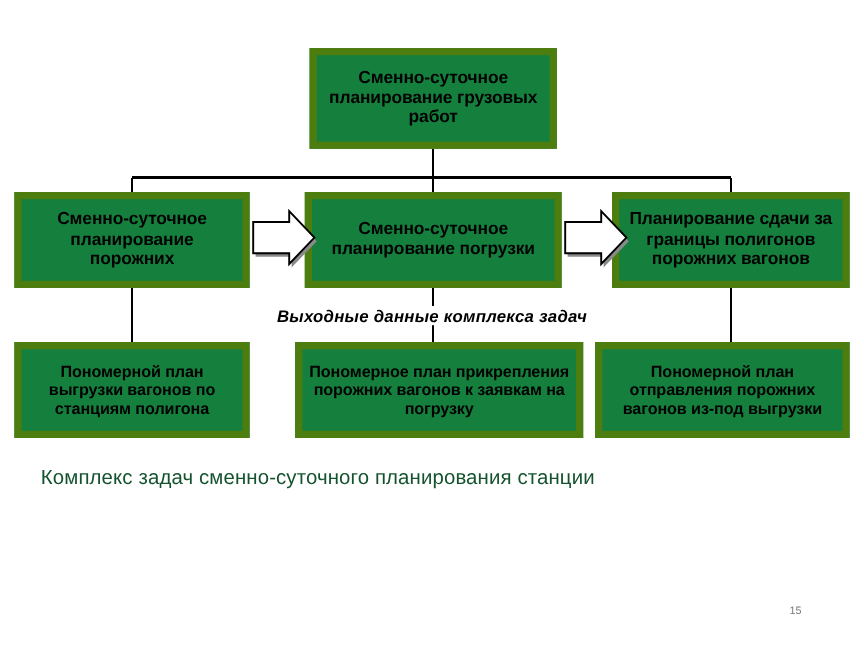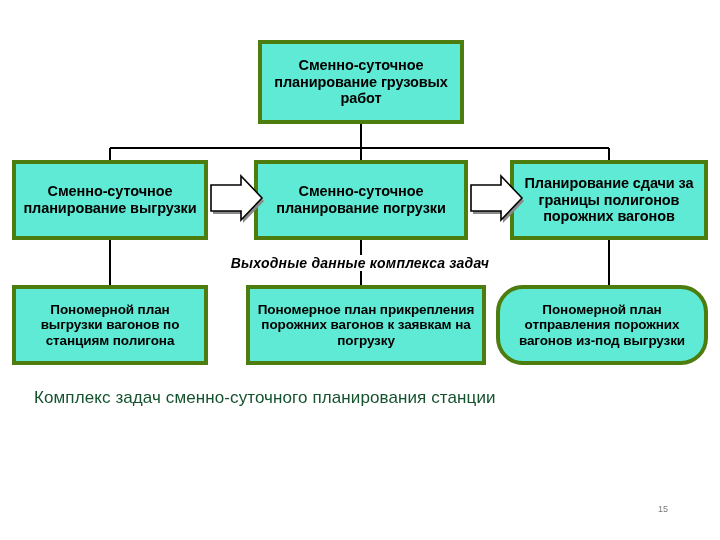--- a/index.html
+++ b/index.html
@@ -24,22 +24,22 @@
   }
   #diagram {
     position: absolute;
     left: 0; top: 0;
     width: 720px;
     height: 540px;
   }
   .node {
     position: absolute;
     box-sizing: border-box;
-    border: 4px solid #4d7c0f;
-    background: #5eead4;
+    border: 6px solid #4d7c0f;
+    background: #15803d;
     display: flex;
     align-items: center;
     justify-content: center;
     text-align: center;
     font-weight: bold;
     line-height: 1.14;
     letter-spacing: -0.1px;
     z-index: 3;
   }
   .node span { display: block; padding: 0 5px; }
@@ -53,21 +53,21 @@
   
   .row2 { top: 160px; height: 80px; font-size: 14.5px; }
   #node-unload-plan  { left: 12px;  width: 196px; }
   #node-load-plan    { left: 254px; width: 214px; }
   #node-export-plan  { left: 510px; width: 198px; }
 
   
   .row3 { top: 285px; height: 80px; font-size: 13.5px; align-items: center; }
   #node-out-unload   { left: 12px;  width: 196px; }
   #node-out-attach   { left: 246px; width: 240px; }
-  #node-out-dispatch { left: 496px; width: 212px; border-radius: 27px; }
+  #node-out-dispatch { left: 496px; width: 212px; }
 
   
   #mid-label {
     position: absolute;
     left: 0; top: 255px; width: 720px;
     text-align: center;
     font-size: 14px;
     font-weight: bold;
     font-style: italic;
     letter-spacing: 0.2px;
@@ -135,21 +135,21 @@
         <line x1="361" y1="240" x2="361" y2="285"></line>
         <line x1="609" y1="240" x2="609" y2="285"></line>
       </g>
     </svg>
 
     <div class="node" id="node-root">
       <span>Сменно-суточное планирование грузовых работ</span>
     </div>
 
     <div class="node row2" id="node-unload-plan">
-      <span>Сменно-суточное планирование выгрузки</span>
+      <span>Сменно-суточное планирование порожних</span>
     </div>
 
     <div class="node row2" id="node-load-plan">
       <span>Сменно-суточное планирование погрузки</span>
     </div>
 
     <div class="node row2" id="node-export-plan">
       <span>Планирование сдачи за границы полигонов порожних вагонов</span>
     </div>
 

